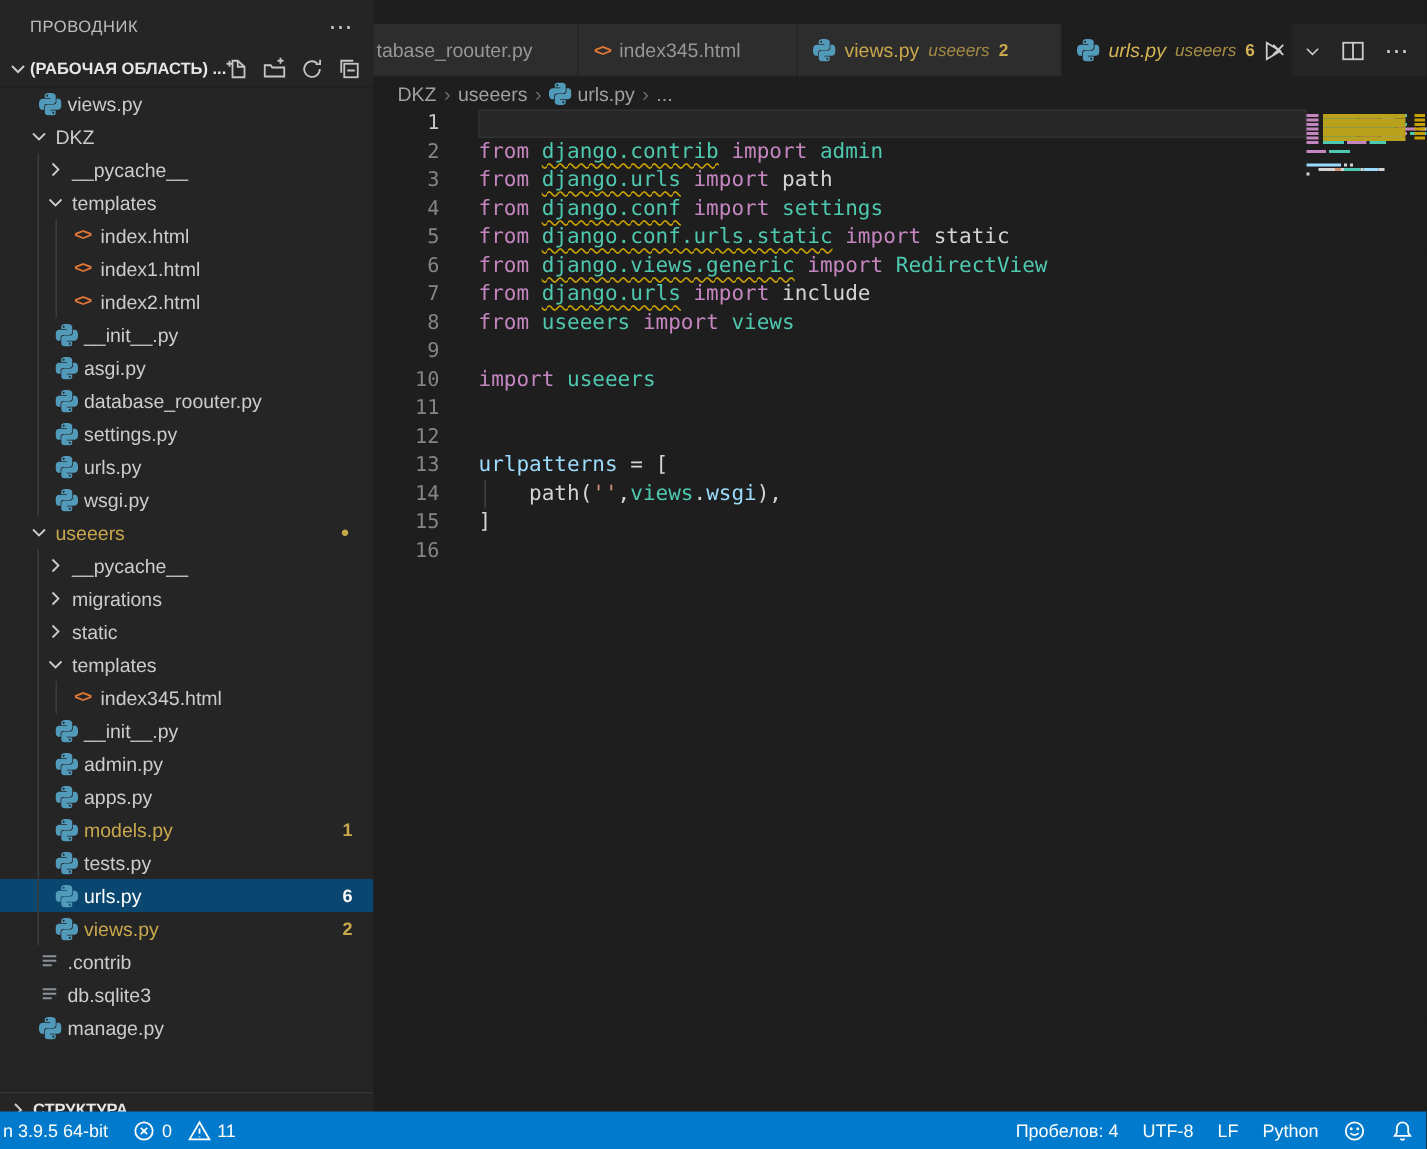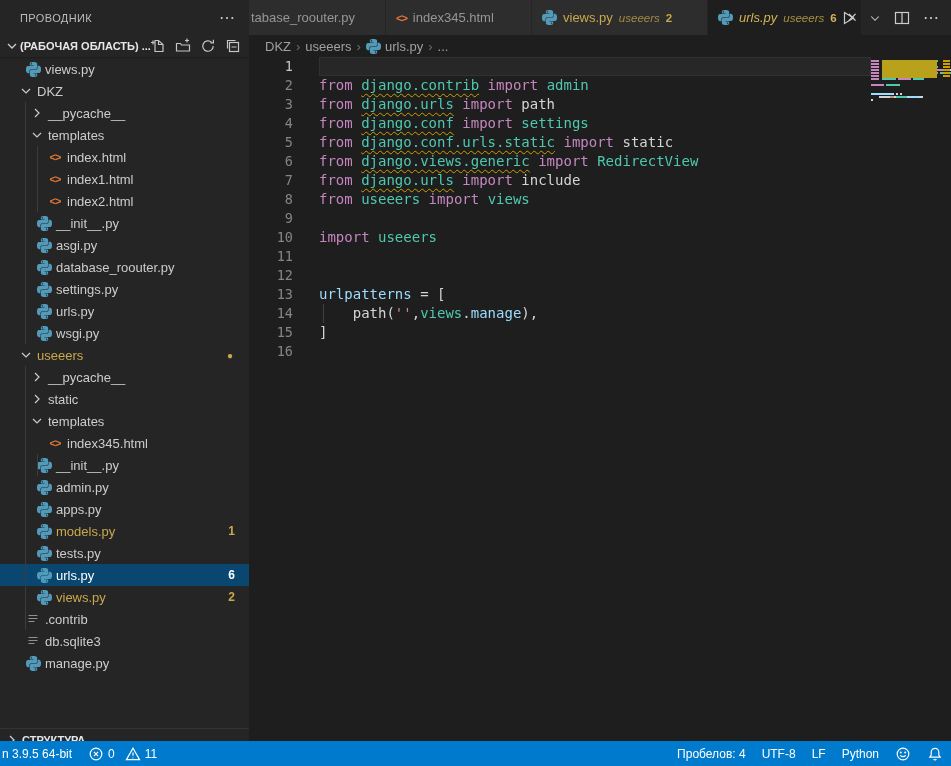--- a/index.html
+++ b/index.html
@@ -24,21 +24,21 @@
   .row .twist { width:16px; display:inline-flex; justify-content:center; flex:none; }
   .row .ficon { width:18px; display:inline-flex; justify-content:center; align-items:center; flex:none; }
   .row .badge { position:absolute; right:14px; font-size:12px; font-weight:600; }
   .row .dot { position:absolute; right:16px; font-size:10px; }
   .guide { position:absolute; width:1px; background:#3c3c3c; }
   .sb-outline { position:absolute; left:0; bottom:0; width:249px; height:22px; display:flex; align-items:center;
                 gap:2px; padding-left:4px; font-size:11px; font-weight:bold; color:#e7e7e7;
                 border-top:1px solid #333333; background:#252526; cursor:pointer; }
 
   
-  .editor-region { position:absolute; left:249px; top:0; right:0; height:741px; background:#1e1e1e; }
+  .editor-region { position:absolute; left:249px; top:16px; right:0; height:741px; background:#1e1e1e; }
   .tabbar { position:absolute; left:0; top:0; right:0; height:35px; background:#252526; display:flex; }
   .tab { height:35px; display:flex; align-items:center; gap:6px; padding:0 10px; background:#2d2d2d;
          border-right:1px solid #252526; font-size:13px; color:#969696; cursor:pointer; overflow:hidden; flex:none; }
   .tab.active { background:#1e1e1e; }
   .tab .name { white-space:nowrap; }
   .tab .desc { font-style:italic; font-size:11.5px; opacity:.75; white-space:nowrap; }
   .tab .badge { font-size:11.5px; font-weight:700; }
   .tab .close { color:#cccccc; font-size:13px; margin-left:4px; }
   .tab-actions { position:absolute; right:0; top:0; height:35px; display:flex; align-items:center; gap:13px;
                  padding:0 12px; color:#cccccc; }
@@ -236,20 +236,28 @@
           <span class="lab" style="margin-left: 3px; color: rgb(201, 168, 76);">useeers</span>
           <span class="dot" style="color: rgb(201, 168, 76);">●</span>
         </div>
         <div class="row" style="padding-left: 29px;">
           <span class="twist" style="display: inline-flex; align-items: center;">
             <svg width="16" height="16" viewBox="0 0 16 16" fill="none" stroke="#cccccc" stroke-width="1.2">
               <path d="M6 4l4 4-4 4"></path>
             </svg>
           </span>
           <span class="lab" style="margin-left: 3px;">__pycache__</span>
+        </div>
+        <div class="row" style="padding-left: 29px;">
+          <span class="twist" style="display: inline-flex; align-items: center;">
+            <svg width="16" height="16" viewBox="0 0 16 16" fill="none" stroke="#cccccc" stroke-width="1.2">
+              <path d="M6 4l4 4-4 4"></path>
+            </svg>
+          </span>
+          <span class="lab" style="margin-left: 3px;">migrations</span>
         </div>
         <div class="row" style="padding-left: 29px;">
           <span class="twist" style="display: inline-flex; align-items: center;">
             <svg width="16" height="16" viewBox="0 0 16 16" fill="none" stroke="#cccccc" stroke-width="1.2">
               <path d="M6 4l4 4-4 4"></path>
             </svg>
           </span>
           <span class="lab" style="margin-left: 3px;">static</span>
         </div>
         <div class="row" style="padding-left: 29px;">
@@ -478,21 +486,21 @@
           <div class="cl"><span style="color: rgb(197, 134, 192);">from</span><span style="color: rgb(212, 212, 212);"> </span><span class="sqg" style="color: rgb(78, 201, 176);">django.conf</span><span style="color: rgb(212, 212, 212);"> </span><span style="color: rgb(197, 134, 192);">import</span><span style="color: rgb(212, 212, 212);"> </span><span style="color: rgb(78, 201, 176);">settings</span></div>
           <div class="cl"><span style="color: rgb(197, 134, 192);">from</span><span style="color: rgb(212, 212, 212);"> </span><span class="sqg" style="color: rgb(78, 201, 176);">django.conf.urls.static</span><span style="color: rgb(212, 212, 212);"> </span><span style="color: rgb(197, 134, 192);">import</span><span style="color: rgb(212, 212, 212);"> </span><span style="color: rgb(212, 212, 212);">static</span></div>
           <div class="cl"><span style="color: rgb(197, 134, 192);">from</span><span style="color: rgb(212, 212, 212);"> </span><span class="sqg" style="color: rgb(78, 201, 176);">django.views.generic</span><span style="color: rgb(212, 212, 212);"> </span><span style="color: rgb(197, 134, 192);">import</span><span style="color: rgb(212, 212, 212);"> </span><span style="color: rgb(78, 201, 176);">RedirectView</span></div>
           <div class="cl"><span style="color: rgb(197, 134, 192);">from</span><span style="color: rgb(212, 212, 212);"> </span><span class="sqg" style="color: rgb(78, 201, 176);">django.urls</span><span style="color: rgb(212, 212, 212);"> </span><span style="color: rgb(197, 134, 192);">import</span><span style="color: rgb(212, 212, 212);"> </span><span style="color: rgb(212, 212, 212);">include</span></div>
           <div class="cl"><span style="color: rgb(197, 134, 192);">from</span><span style="color: rgb(212, 212, 212);"> </span><span style="color: rgb(78, 201, 176);">useeers</span><span style="color: rgb(212, 212, 212);"> </span><span style="color: rgb(197, 134, 192);">import</span><span style="color: rgb(212, 212, 212);"> </span><span style="color: rgb(78, 201, 176);">views</span></div>
           <div class="cl"></div>
           <div class="cl"><span style="color: rgb(197, 134, 192);">import</span><span style="color: rgb(212, 212, 212);"> </span><span style="color: rgb(78, 201, 176);">useeers</span></div>
           <div class="cl"></div>
           <div class="cl"></div>
           <div class="cl"><span style="color: rgb(156, 220, 254);">urlpatterns</span><span style="color: rgb(212, 212, 212);"> = [</span></div>
-          <div class="cl"><span style="color: rgb(212, 212, 212);">    path(</span><span style="color: rgb(206, 145, 120);">''</span><span style="color: rgb(212, 212, 212);">,</span><span style="color: rgb(78, 201, 176);">views</span><span style="color: rgb(212, 212, 212);">.</span><span style="color: rgb(156, 220, 254);">manage</span><span style="color: rgb(212, 212, 212);">),</span></div>
+          <div class="cl"><span style="color: rgb(212, 212, 212);">    path(</span><span style="color: rgb(206, 145, 120);">''</span><span style="color: rgb(212, 212, 212);">,</span><span style="color: rgb(78, 201, 176);">views</span><span style="color: rgb(212, 212, 212);">.</span><span style="color: rgb(156, 220, 254);">wsgi</span><span style="color: rgb(212, 212, 212);">),</span></div>
           <div class="cl"><span style="color: rgb(212, 212, 212);">]</span></div>
           <div class="cl"></div>
         </div>
       <div class="indent-guide" id="bracket-guide" style="left: 74px; top: 247px; height: 19px;"></div>
       <div class="minimap" id="minimap">
           <div class="mm-bar" style="left: 0px; top: 3px; width: 8.4px; background: rgb(197, 134, 192);"></div>
           <div class="mm-bar" style="left: 10.5px; top: 3px; width: 29.4px; background: rgb(78, 201, 176);"></div>
           <div class="mm-bar" style="left: 42px; top: 3px; width: 12.6px; background: rgb(197, 134, 192);"></div>
           <div class="mm-bar" style="left: 56.7px; top: 3px; width: 10.5px; background: rgb(78, 201, 176);"></div>
           <div class="mm-warn" style="left: 10.5px; top: 3px; width: 55.65px;"></div>

